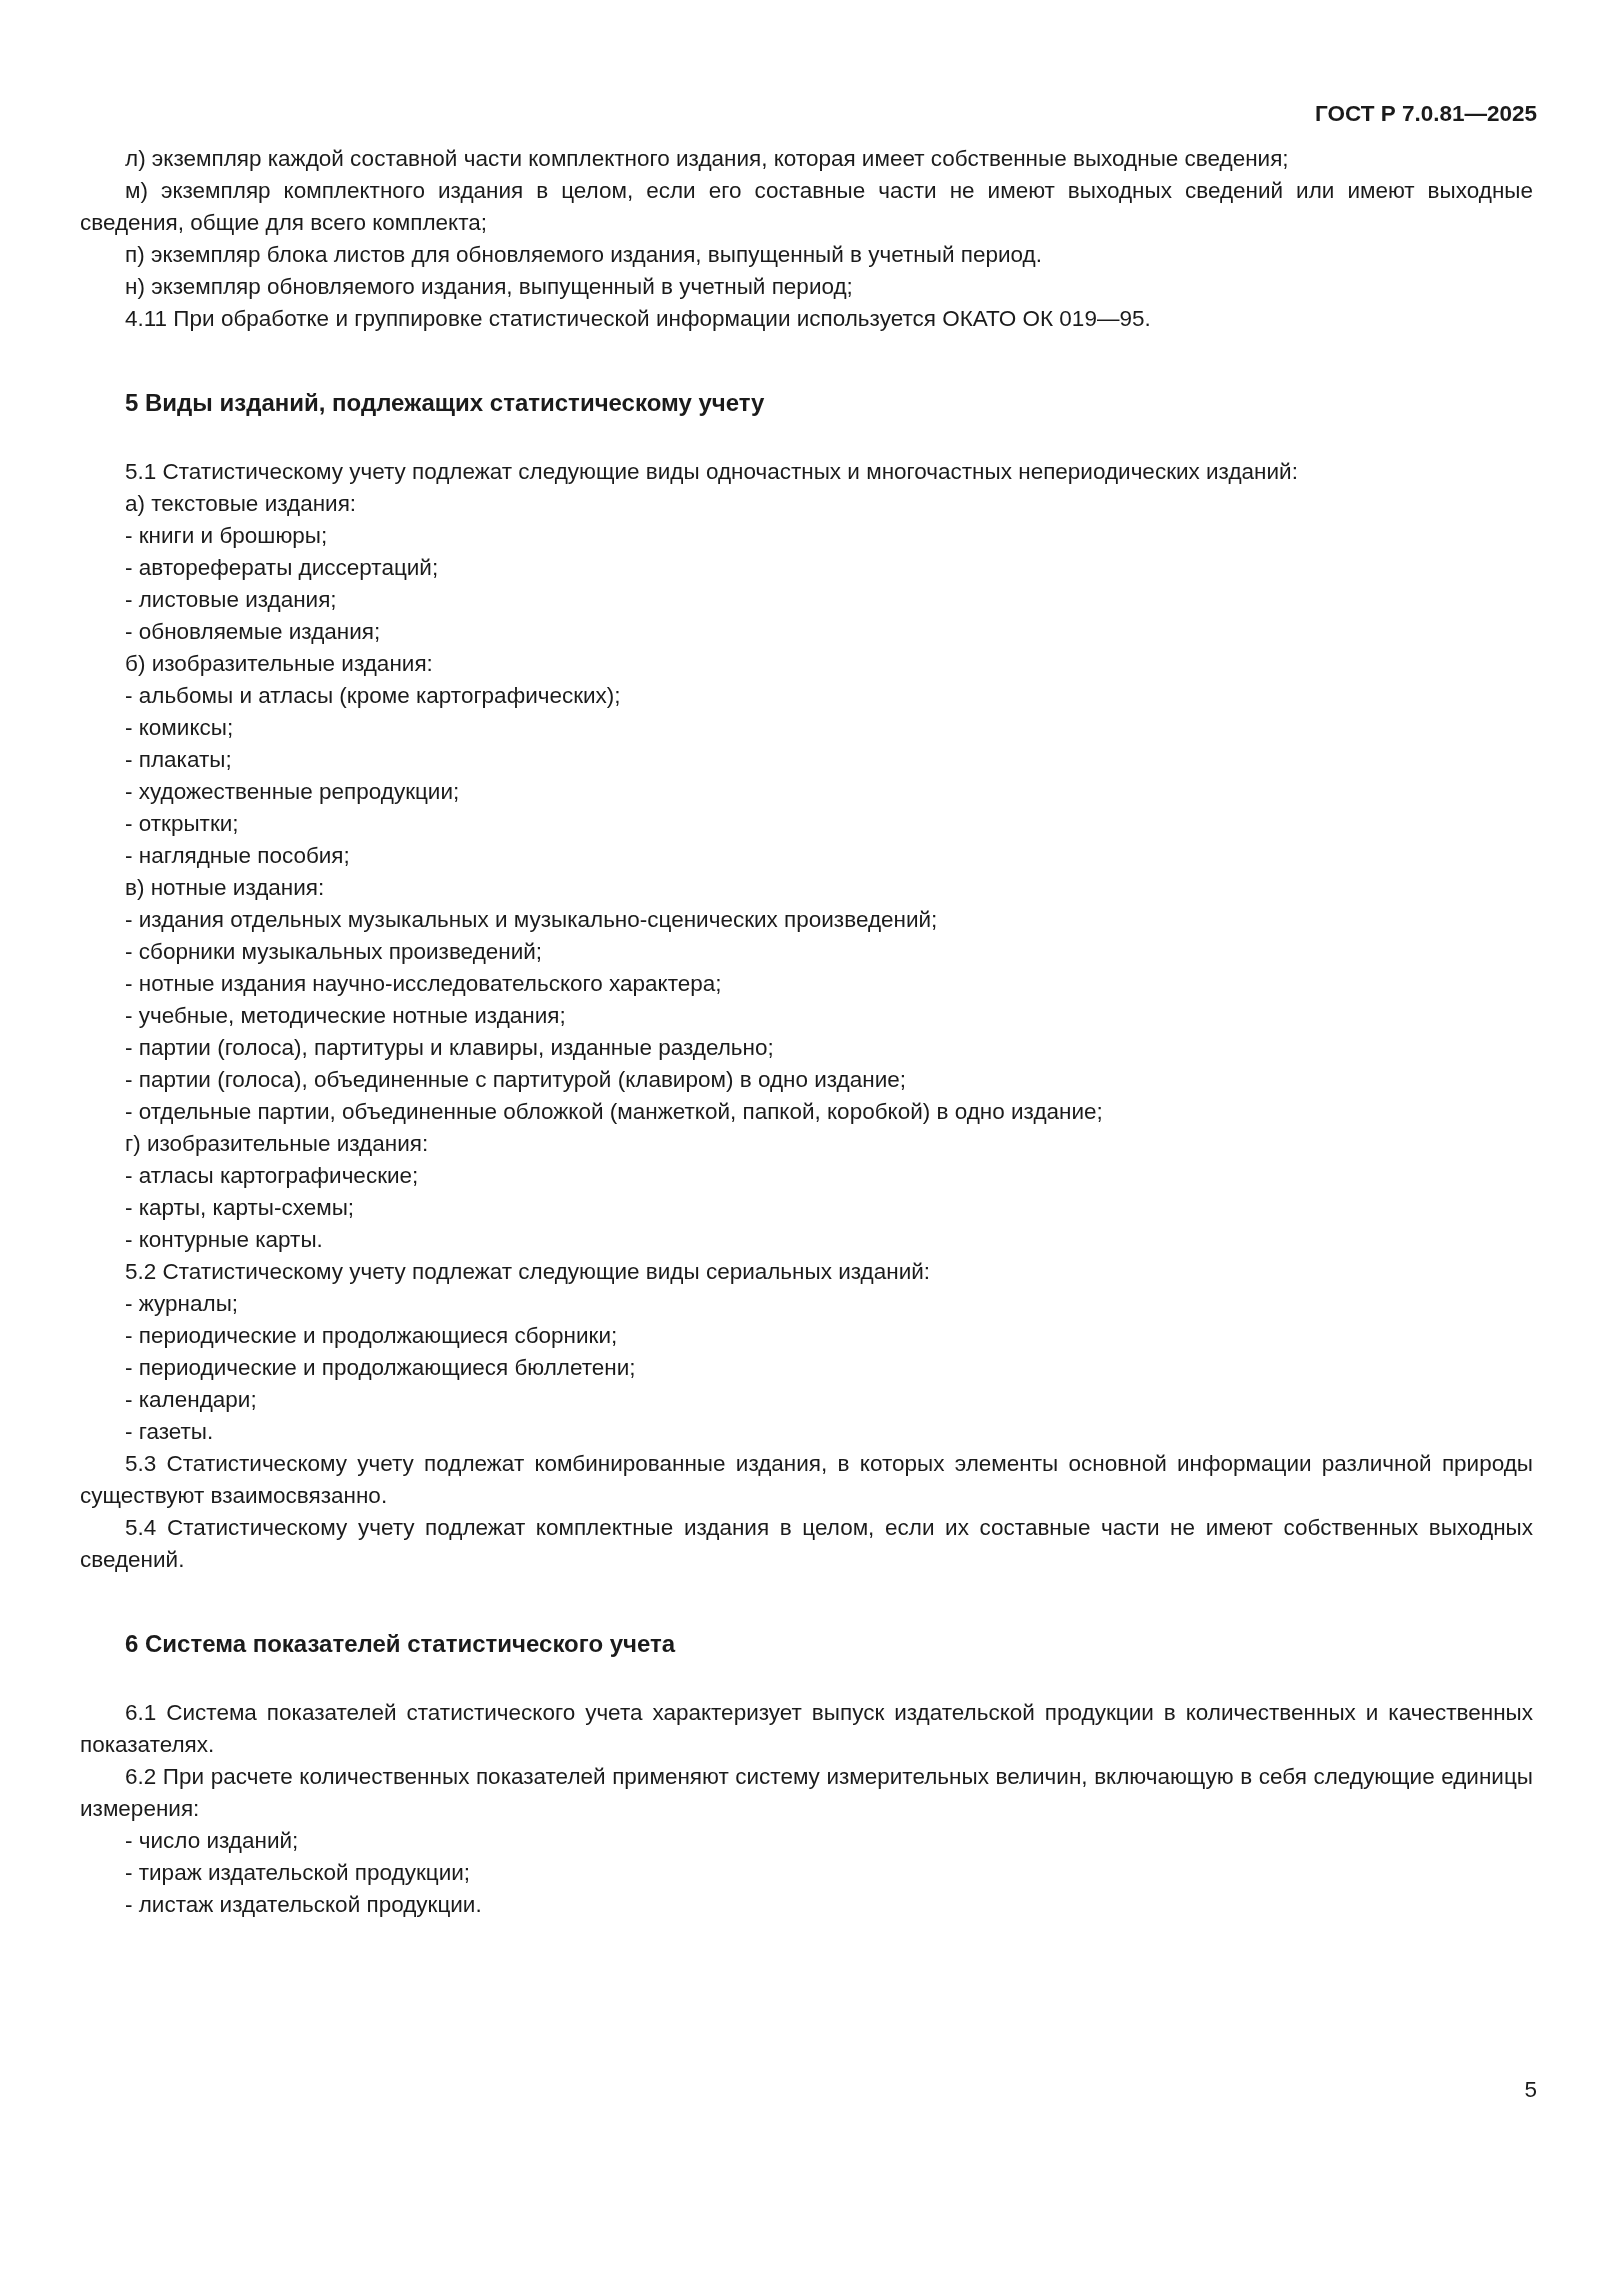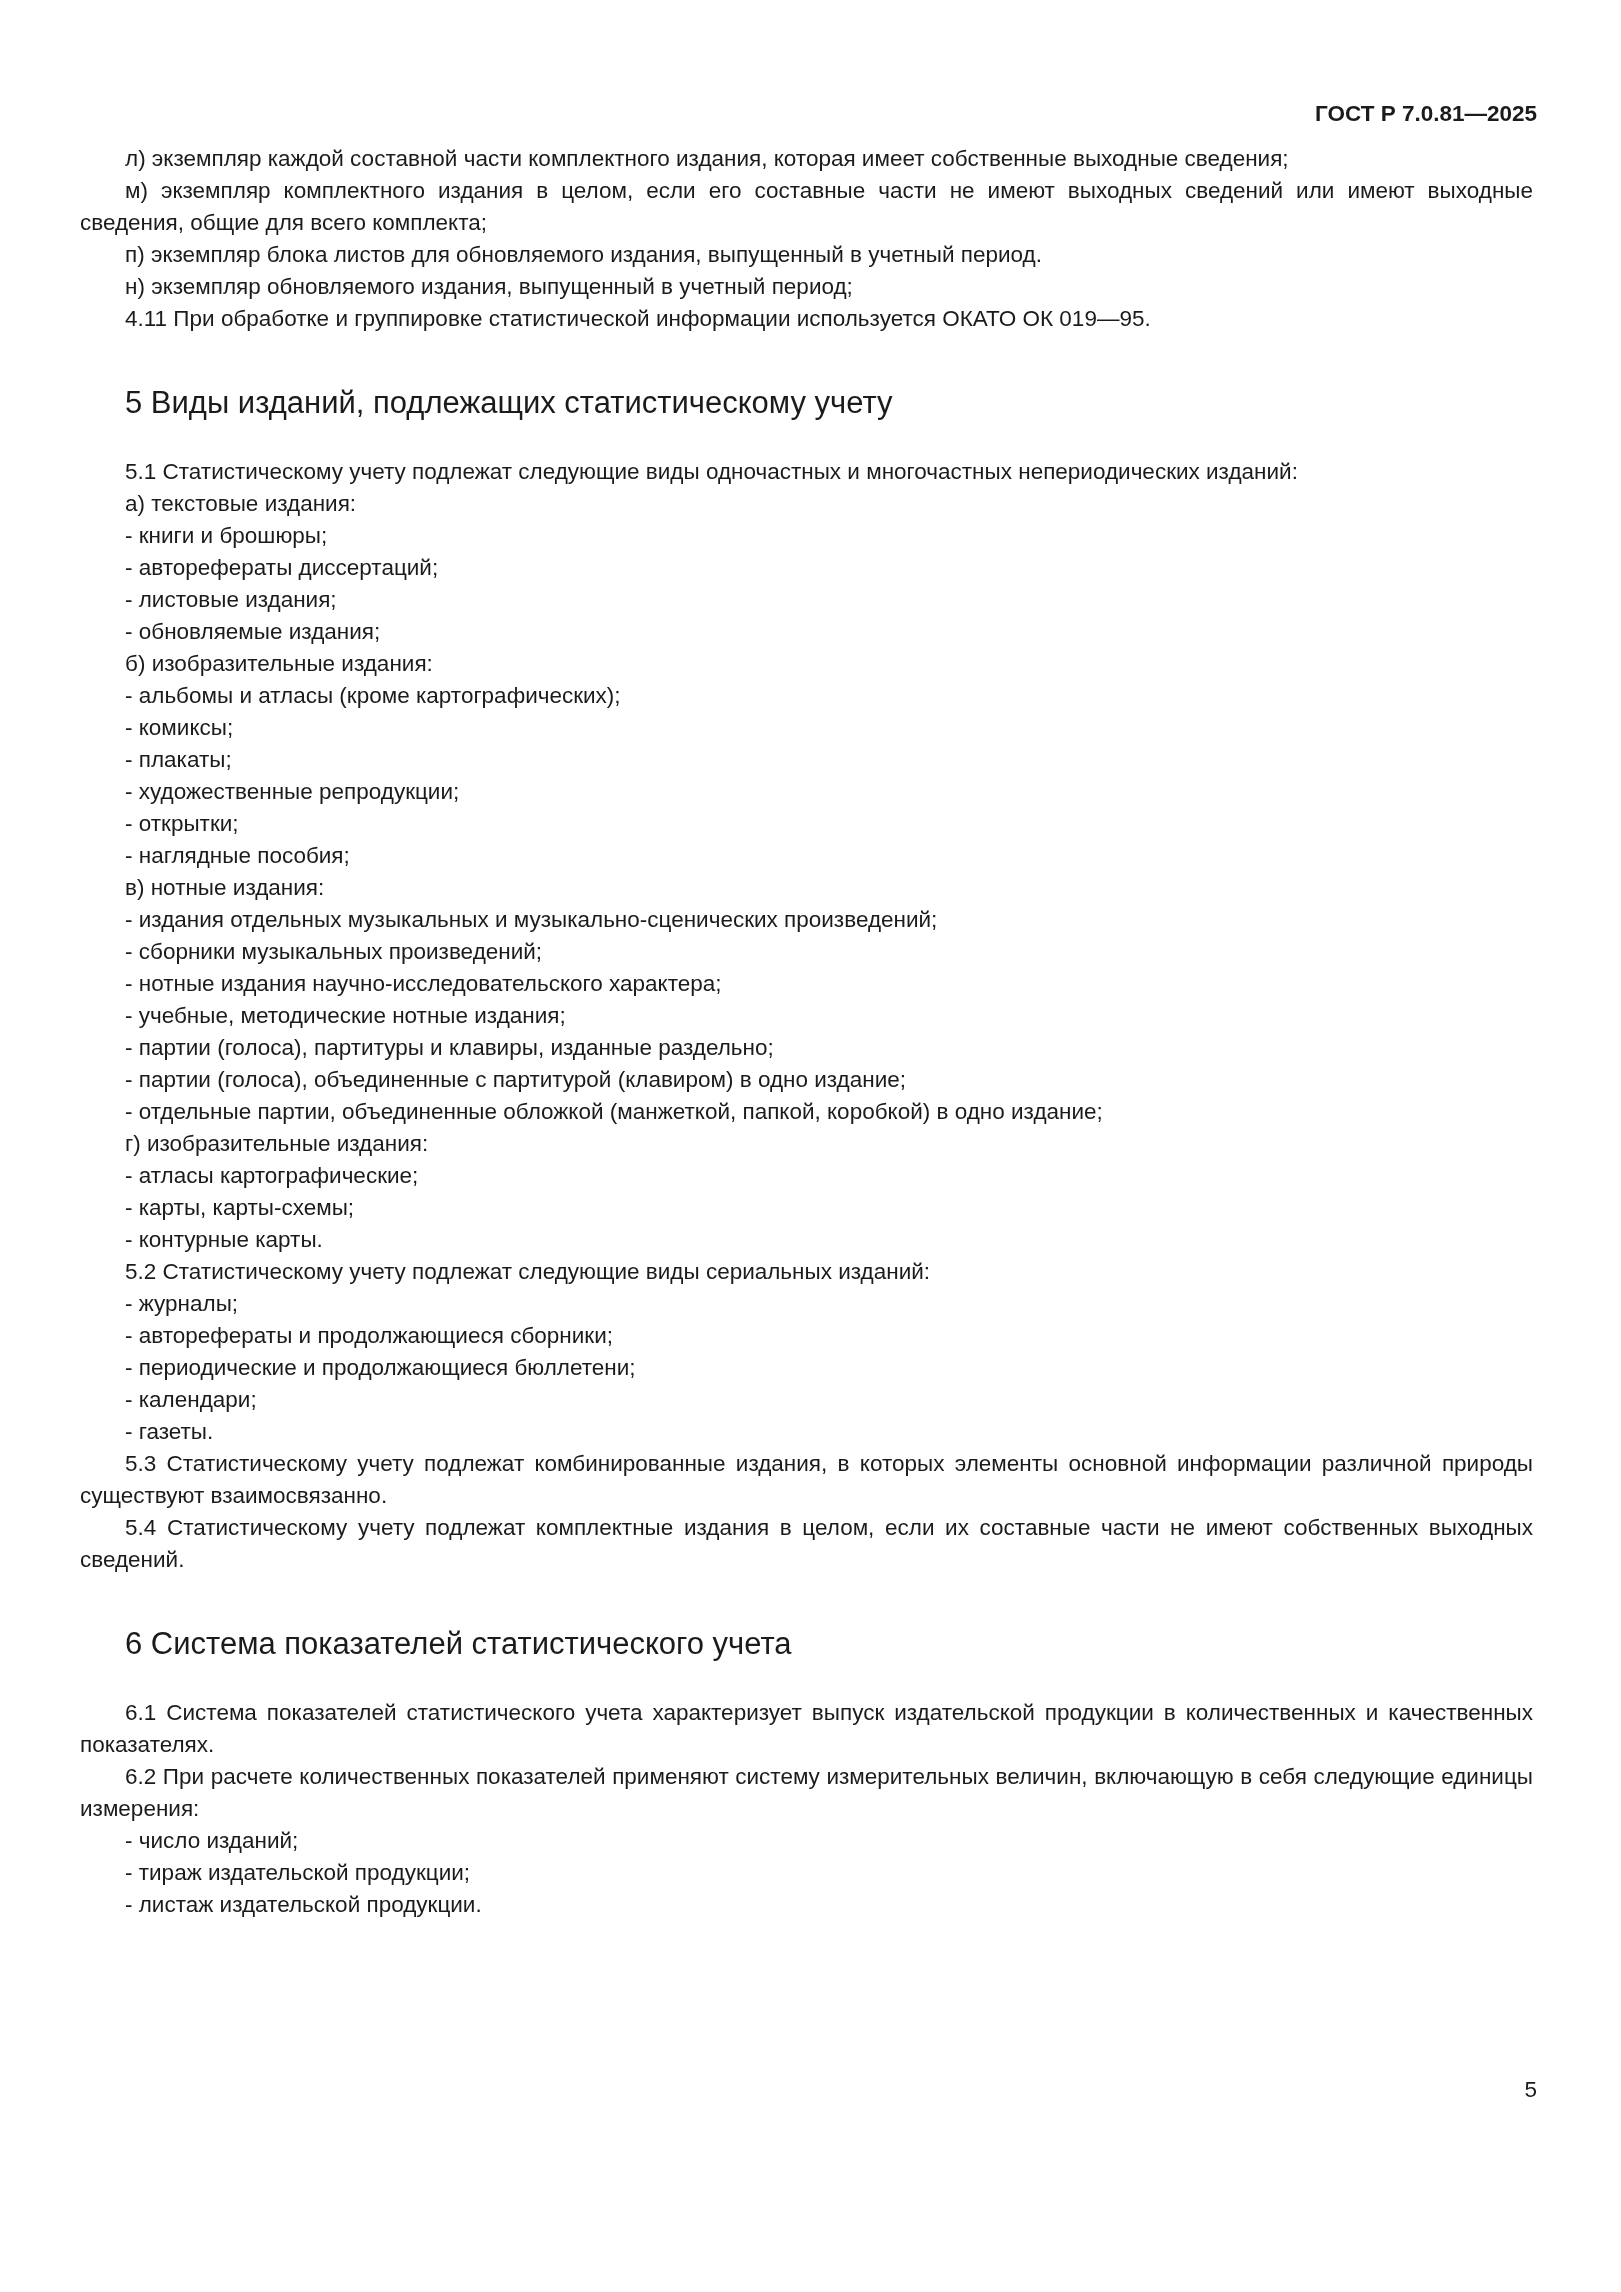--- a/index.html
+++ b/index.html
@@ -27,23 +27,23 @@
     top: 143px;
     left: 80px;
     right: 88px;
     font-size: 22.5px;
     line-height: 32px;
   }
   .p  { margin: 0; text-indent: 45px; text-align: justify; }
   .li { margin: 0; text-indent: 45px; text-align: justify; }
   .h2 {
     margin: 51px 0 37px 0;
-    font-size: 31px;
+    font-size: 24px;
     line-height: 33px;
-    font-weight: normal;
+    font-weight: bold;
     text-indent: 45px;
   }
   .page-number {
     position: absolute;
     top: 2076px;
     right: 84px;
     font-size: 22.5px;
     line-height: 27.4px;
   }
 </style>
@@ -80,21 +80,21 @@
       <p class="li">-  учебные, методические нотные издания;</p>
       <p class="li">-  партии (голоса), партитуры и клавиры, изданные раздельно;</p>
       <p class="li">-  партии (голоса), объединенные с партитурой (клавиром) в одно издание;</p>
       <p class="li">-  отдельные партии, объединенные обложкой (манжеткой, папкой, коробкой) в одно издание;</p>
       <p class="p">г)  изобразительные издания:</p>
       <p class="li">-  атласы картографические;</p>
       <p class="li">-  карты, карты-схемы;</p>
       <p class="li">-  контурные карты.</p>
       <p class="p">5.2 Статистическому учету подлежат следующие виды сериальных изданий:</p>
       <p class="li">-  журналы;</p>
-      <p class="li">-  авторефераты и продолжающиеся сборники;</p>
+      <p class="li">-  периодические и продолжающиеся сборники;</p>
       <p class="li">-  периодические и продолжающиеся бюллетени;</p>
       <p class="li">-  календари;</p>
       <p class="li">-  газеты.</p>
       <p class="p">5.3 Статистическому учету подлежат комбинированные издания, в которых элементы основной информации различной природы существуют взаимосвязанно.</p>
       <p class="p">5.4 Статистическому учету подлежат комплектные издания в целом, если их составные части не имеют собственных выходных сведений.</p>
       <h2 class="h2">6 Система показателей статистического учета</h2>
       <p class="p">6.1 Система показателей статистического учета характеризует выпуск издательской продукции в количественных и качественных показателях.</p>
       <p class="p">6.2 При расчете количественных показателей применяют систему измерительных величин, включающую в себя следующие единицы измерения:</p>
       <p class="li">-  число изданий;</p>
       <p class="li">-  тираж издательской продукции;</p>

